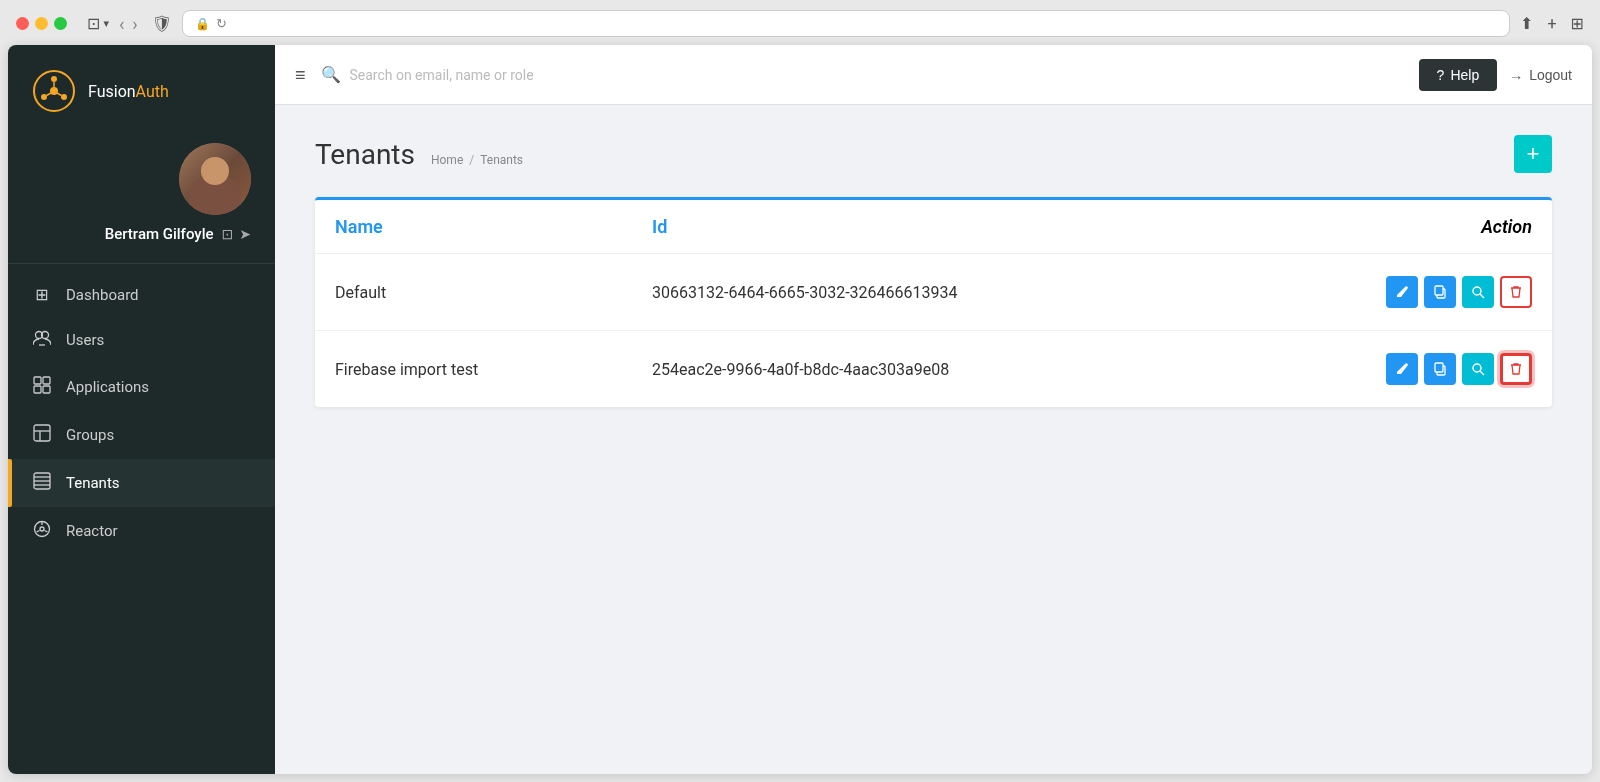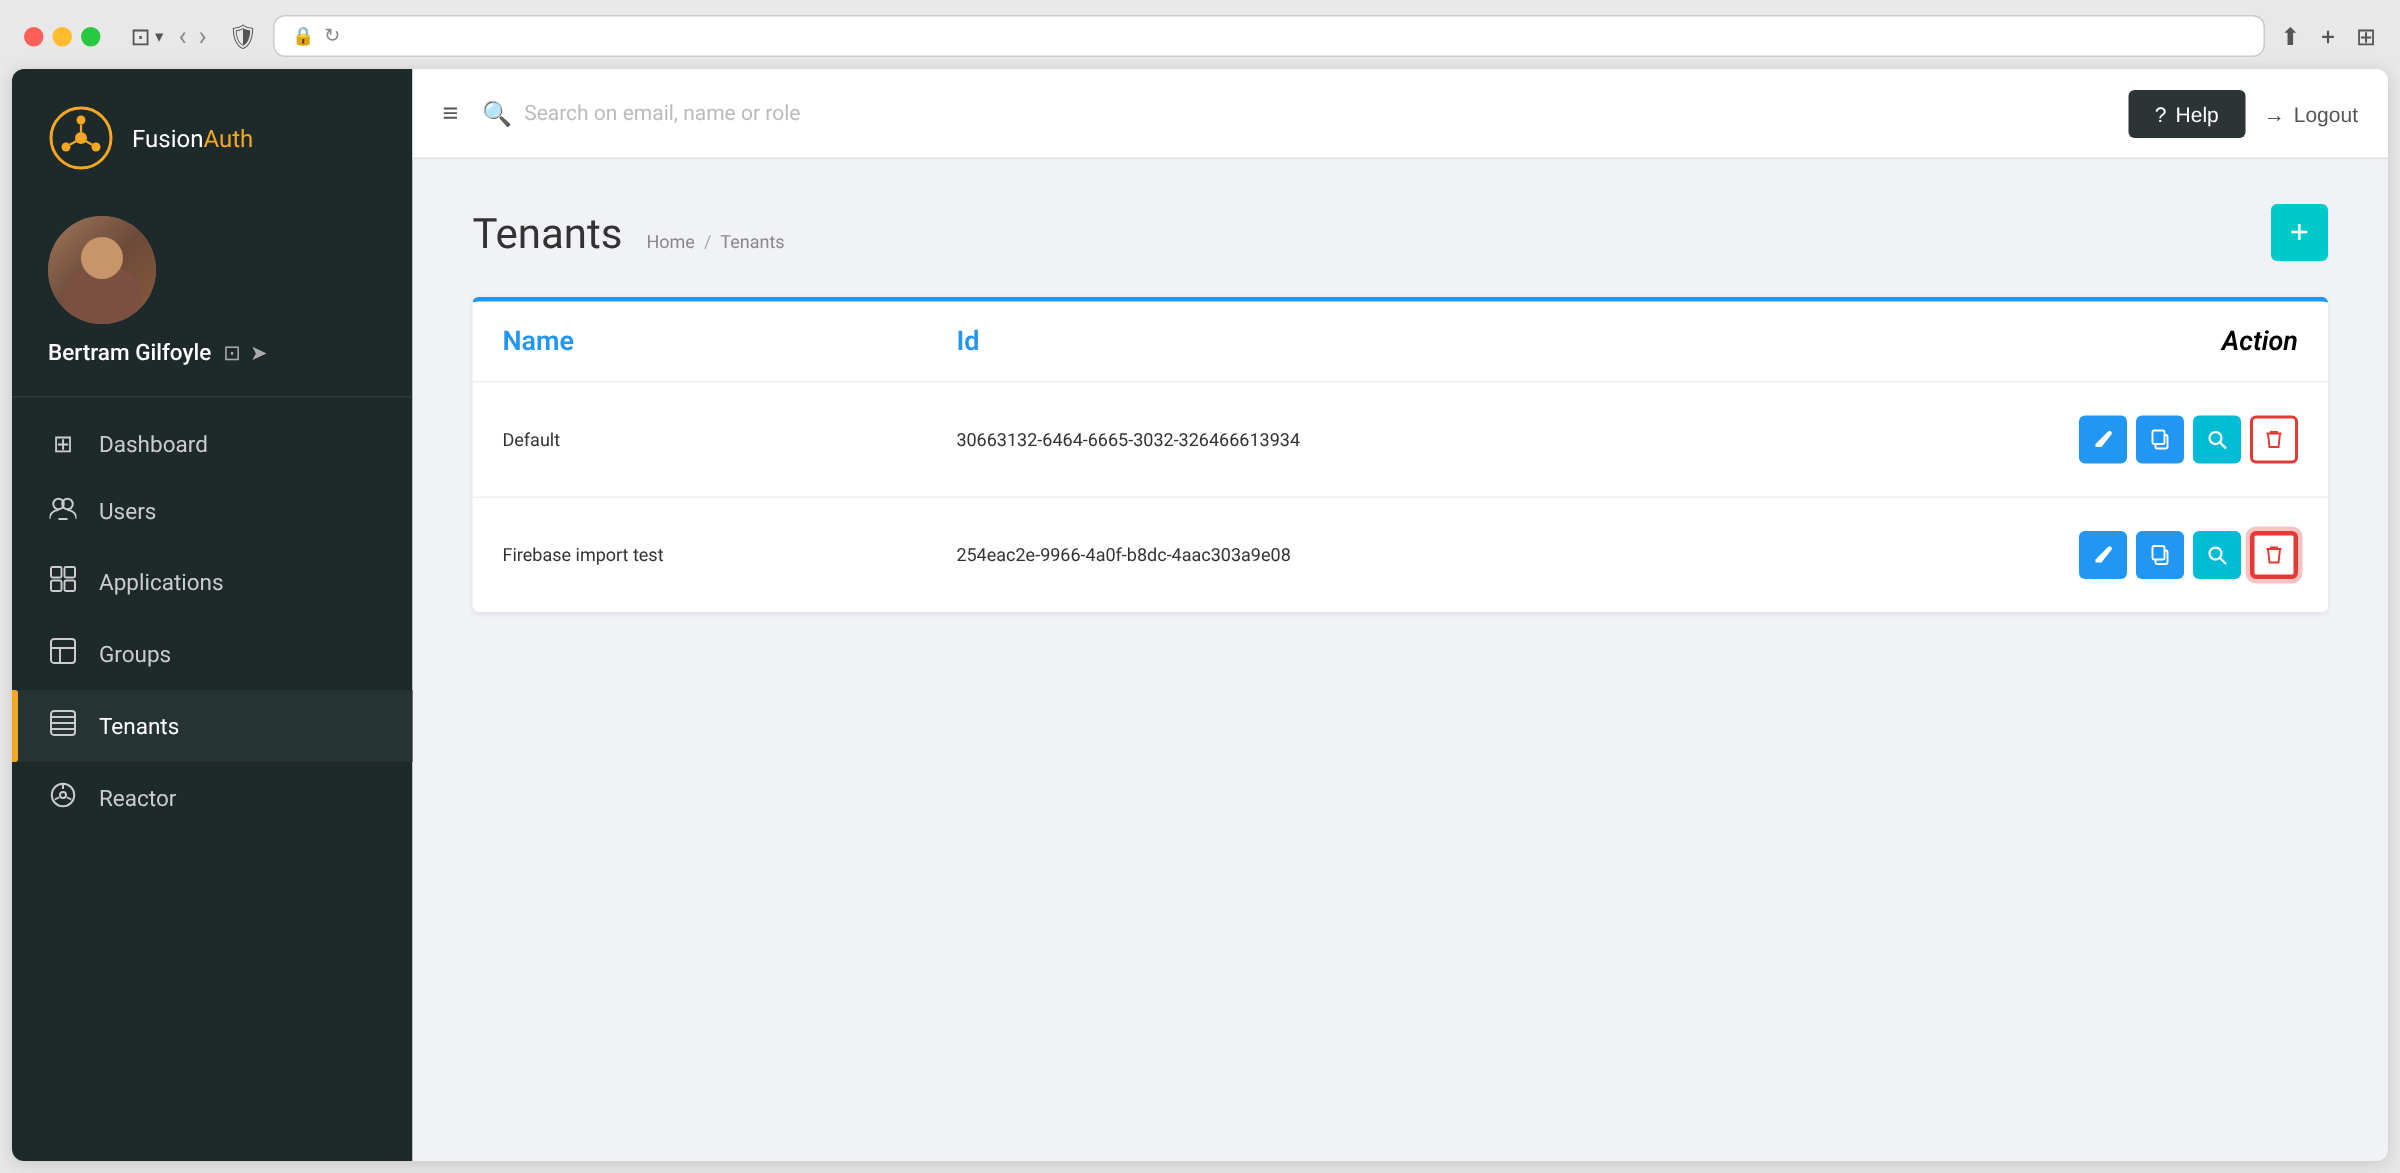--- a/index.html
+++ b/index.html
@@ -75,21 +75,21 @@
     .logo-icon {
       width: 44px;
       height: 44px;
     }
     .logo-fusion { color: white; }
     .logo-auth { color: #f5a623; }
 
     .sidebar-profile {
       display: flex;
       flex-direction: column;
-      align-items: flex-start;
+      align-items: flex-end;
       padding: 10px 24px 20px;
       border-bottom: 1px solid #2d3d3d;
     }
     .avatar {
       width: 72px;
       height: 72px;
       border-radius: 50%;
       background: #8a6a5a;
       overflow: hidden;
       margin-bottom: 10px;
@@ -282,21 +282,21 @@
       color: #2196f3;
       border-bottom: 1px solid #eee;
     }
     thead th.action-col {
       text-align: right;
       color: #000000;
       font-style: italic;
     }
     tbody td {
       padding: 22px 20px;
-      font-size: 12px;
+      font-size: 16px;
       color: #333;
       border-bottom: 1px solid #f0f0f0;
     }
     tbody tr:last-child td { border-bottom: none; }
     .action-btns {
       display: flex;
       justify-content: flex-end;
       gap: 6px;
     }
     .btn-action {

